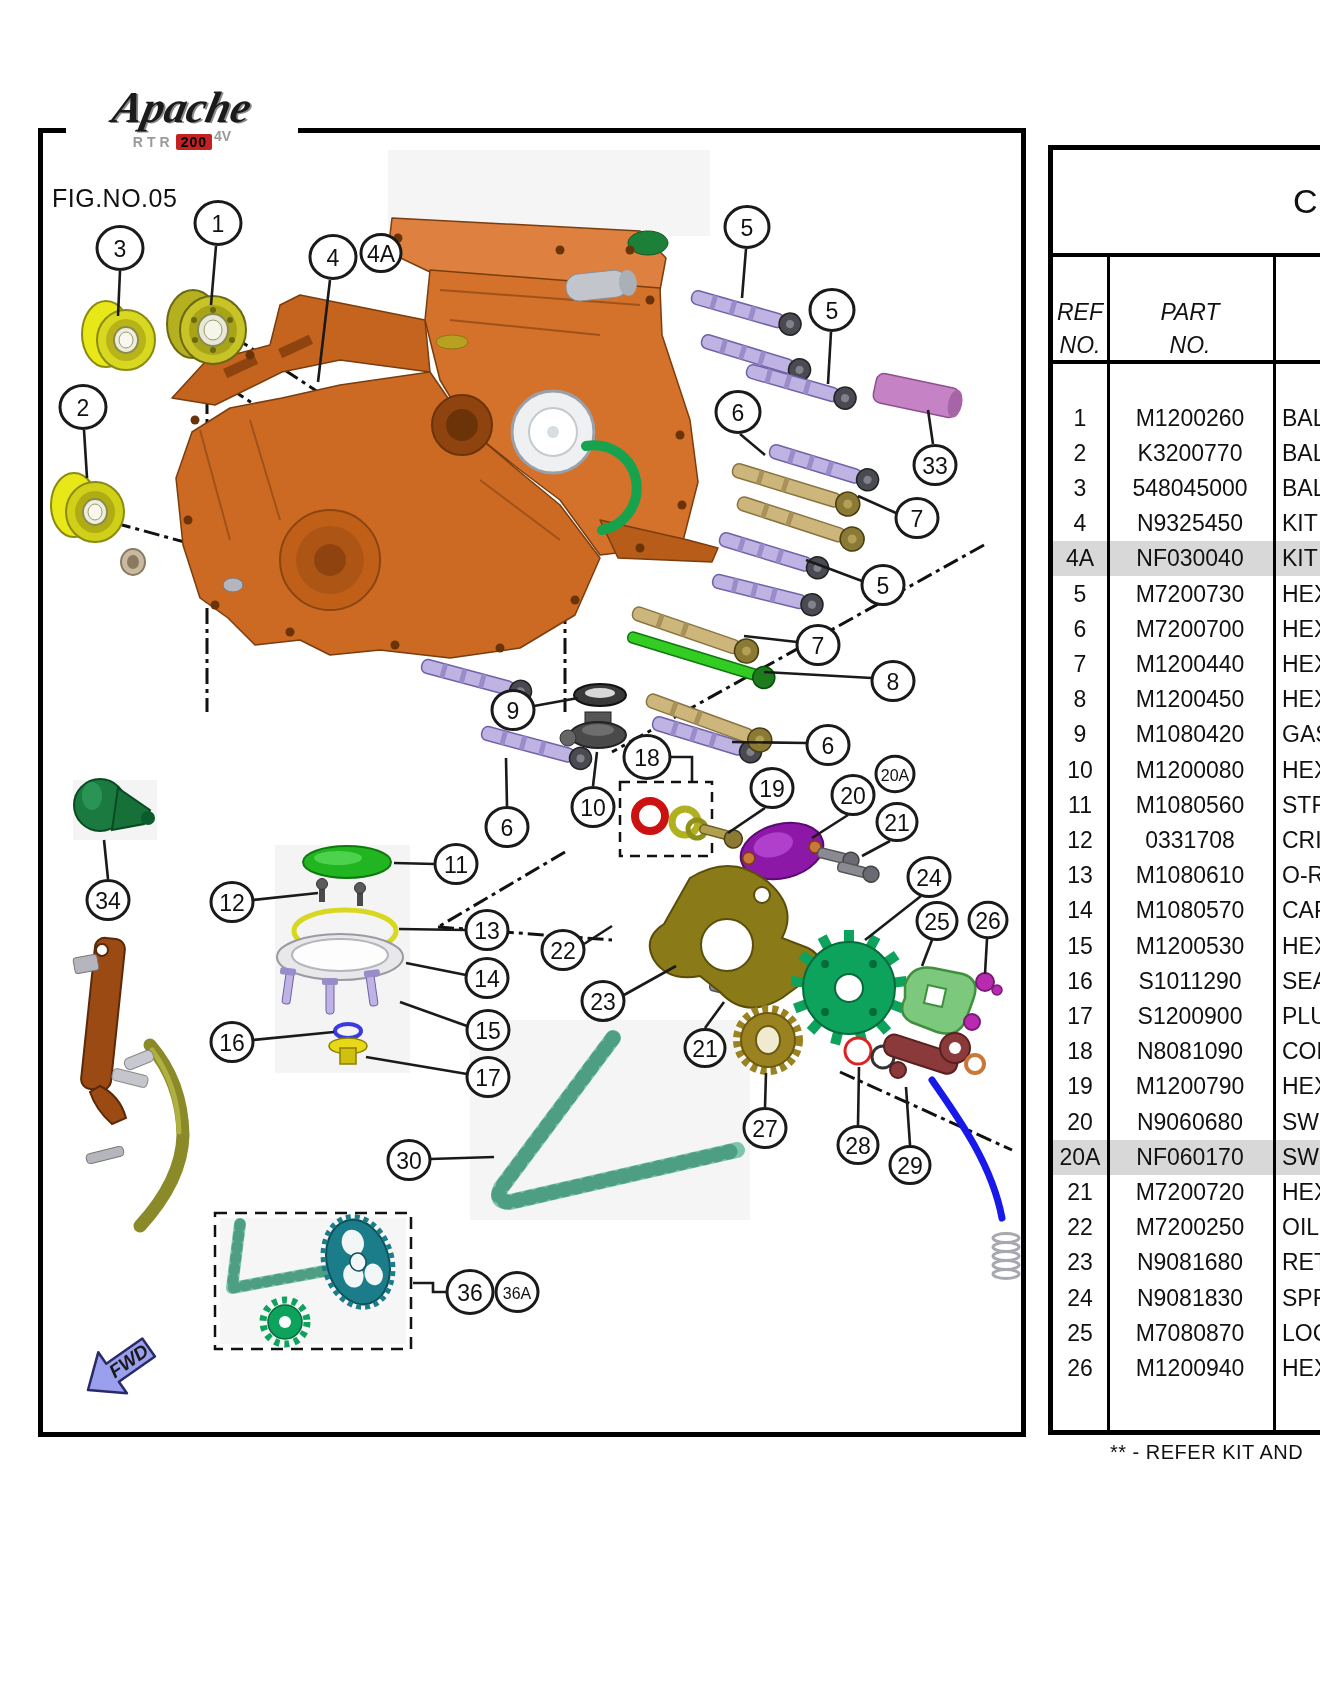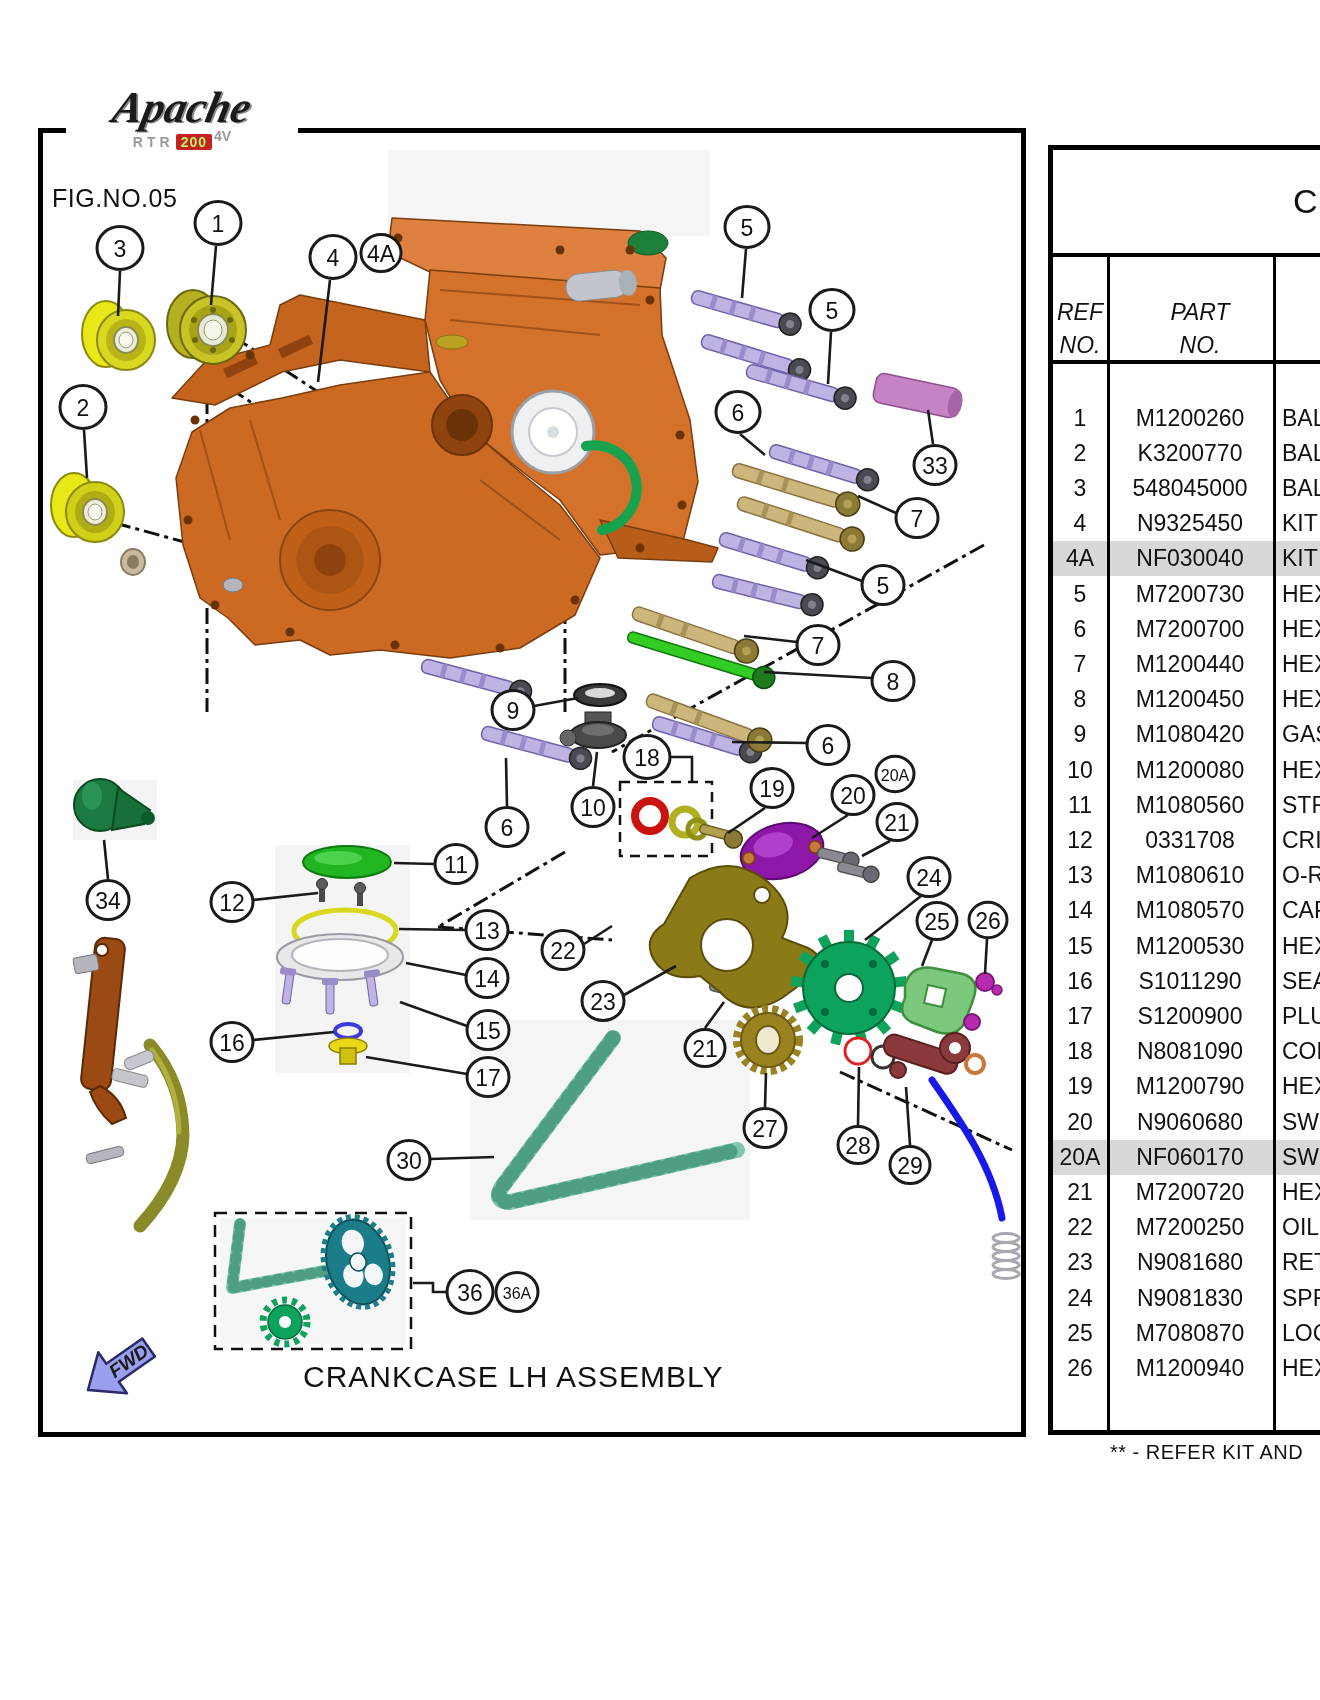--- a/index.html
+++ b/index.html
@@ -18,21 +18,21 @@
   .trow.hl{background:#d8d8d8;}
   .c-ref{width:54px;text-align:center;flex:0 0 auto;}
   .c-part{width:166px;text-align:center;flex:0 0 auto;}
   .c-desc{padding-left:9px;white-space:nowrap;}
   .footnote{position:absolute;left:1110px;top:1441px;font-size:20px;white-space:nowrap;letter-spacing:.5px;}
   
   .logo{position:absolute;left:66px;top:86px;width:232px;height:76px;background:#fff;z-index:3;text-align:center;}
   .logo-script{font-family:"Liberation Serif",serif;font-style:italic;font-weight:bold;font-size:44px;
                line-height:44px;transform:skewX(-12deg);color:#1b1b1b;text-shadow:2px 1px 0 #8a8a8a;}
   .logo-sub{margin-top:-2px;font-size:14px;font-weight:bold;color:#9a9a9a;letter-spacing:4px;}
-  .logo-200{background:#c32222;color:#bef264;padding:0 5px;border-radius:2px;letter-spacing:1px;margin:0 2px;}
+  .logo-200{background:#c32222;color:#000000;padding:0 5px;border-radius:2px;letter-spacing:1px;margin:0 2px;}
   .logo-4v{font-size:14px;color:#999;letter-spacing:0;vertical-align:super;}
   .fig-no{position:absolute;left:52px;top:184px;font-size:25px;letter-spacing:.5px;z-index:2;}
   .assembly-title{position:absolute;left:303px;top:1360px;font-size:30px;letter-spacing:1px;}
   
   #diagram{position:absolute;left:0;top:0;z-index:1;}
   .cline{fill:none;stroke:#1a1a1a;stroke-width:2.6;}
   .ccirc{fill:#fff;stroke:#1a1a1a;stroke-width:3;}
   .ctext{font-family:"Liberation Sans",sans-serif;font-size:23px;fill:#111;
          text-anchor:middle;dominant-baseline:central;}
   .ctext.small{font-size:16px;}
@@ -589,21 +589,21 @@
           <text x="517" y="1293" class="ctext small">36A</text>
         </g>
       </g>
 </svg>
 
 <div class="table-box">
   <div class="tb-title">C</div>
   <div class="tb-line-h" style="top:103px"></div>
   <div class="tb-hdr" style="left:0;width:54px">REF
 NO.</div>
-  <div class="tb-hdr" style="left:64px;width:166px">PART
+  <div class="tb-hdr" style="left:54px;width:166px">PART
 NO.</div>
   <div class="tb-line-h" style="top:210px"></div>
   <div id="table-rows" style="position:absolute;inset:0;">
         <div class="trow" style="top: 250.5px;">
           <span class="c-ref">1</span>
           <span class="c-part">M1200260</span>
           <span class="c-desc">BAL</span>
         </div>
         <div class="trow" style="top: 285.7px;">
           <span class="c-ref">2</span>
@@ -739,15 +739,14 @@
           <span class="c-ref">26</span>
           <span class="c-part">M1200940</span>
           <span class="c-desc">HEX</span>
         </div>
       </div>
   <div class="tb-line-v" style="left:54px;top:103px;height:1177px"></div>
   <div class="tb-line-v" style="left:220px;top:103px;height:1177px"></div>
 </div>
 
 <div class="footnote">** -  REFER KIT AND</div>
-<div class="assembly-title">CRANKCASE LH ASSEMBLY</div>
 
 </div>
 
 </body></html>

